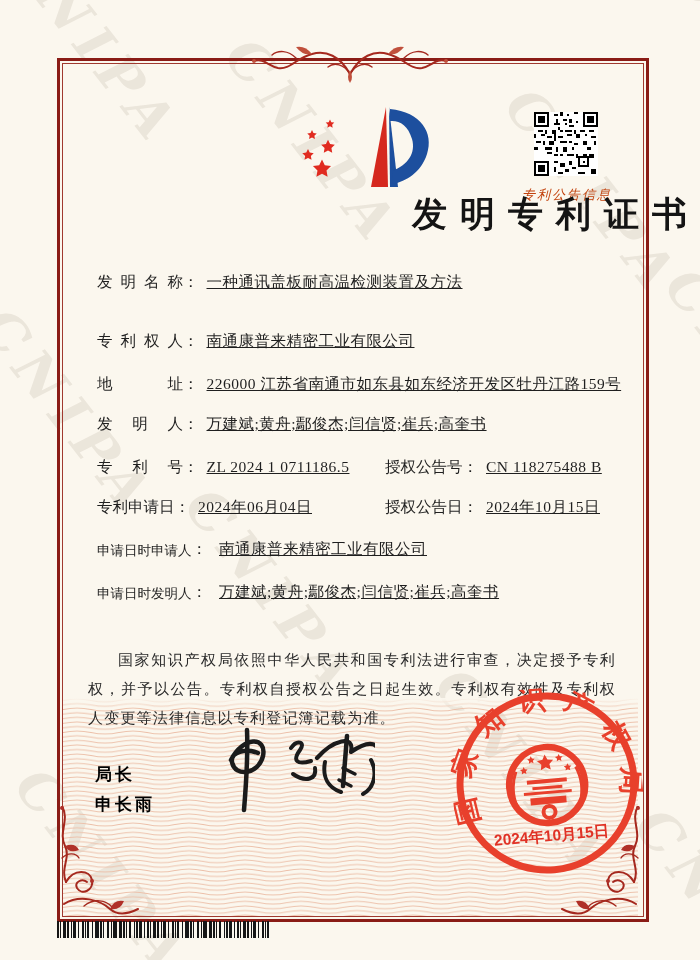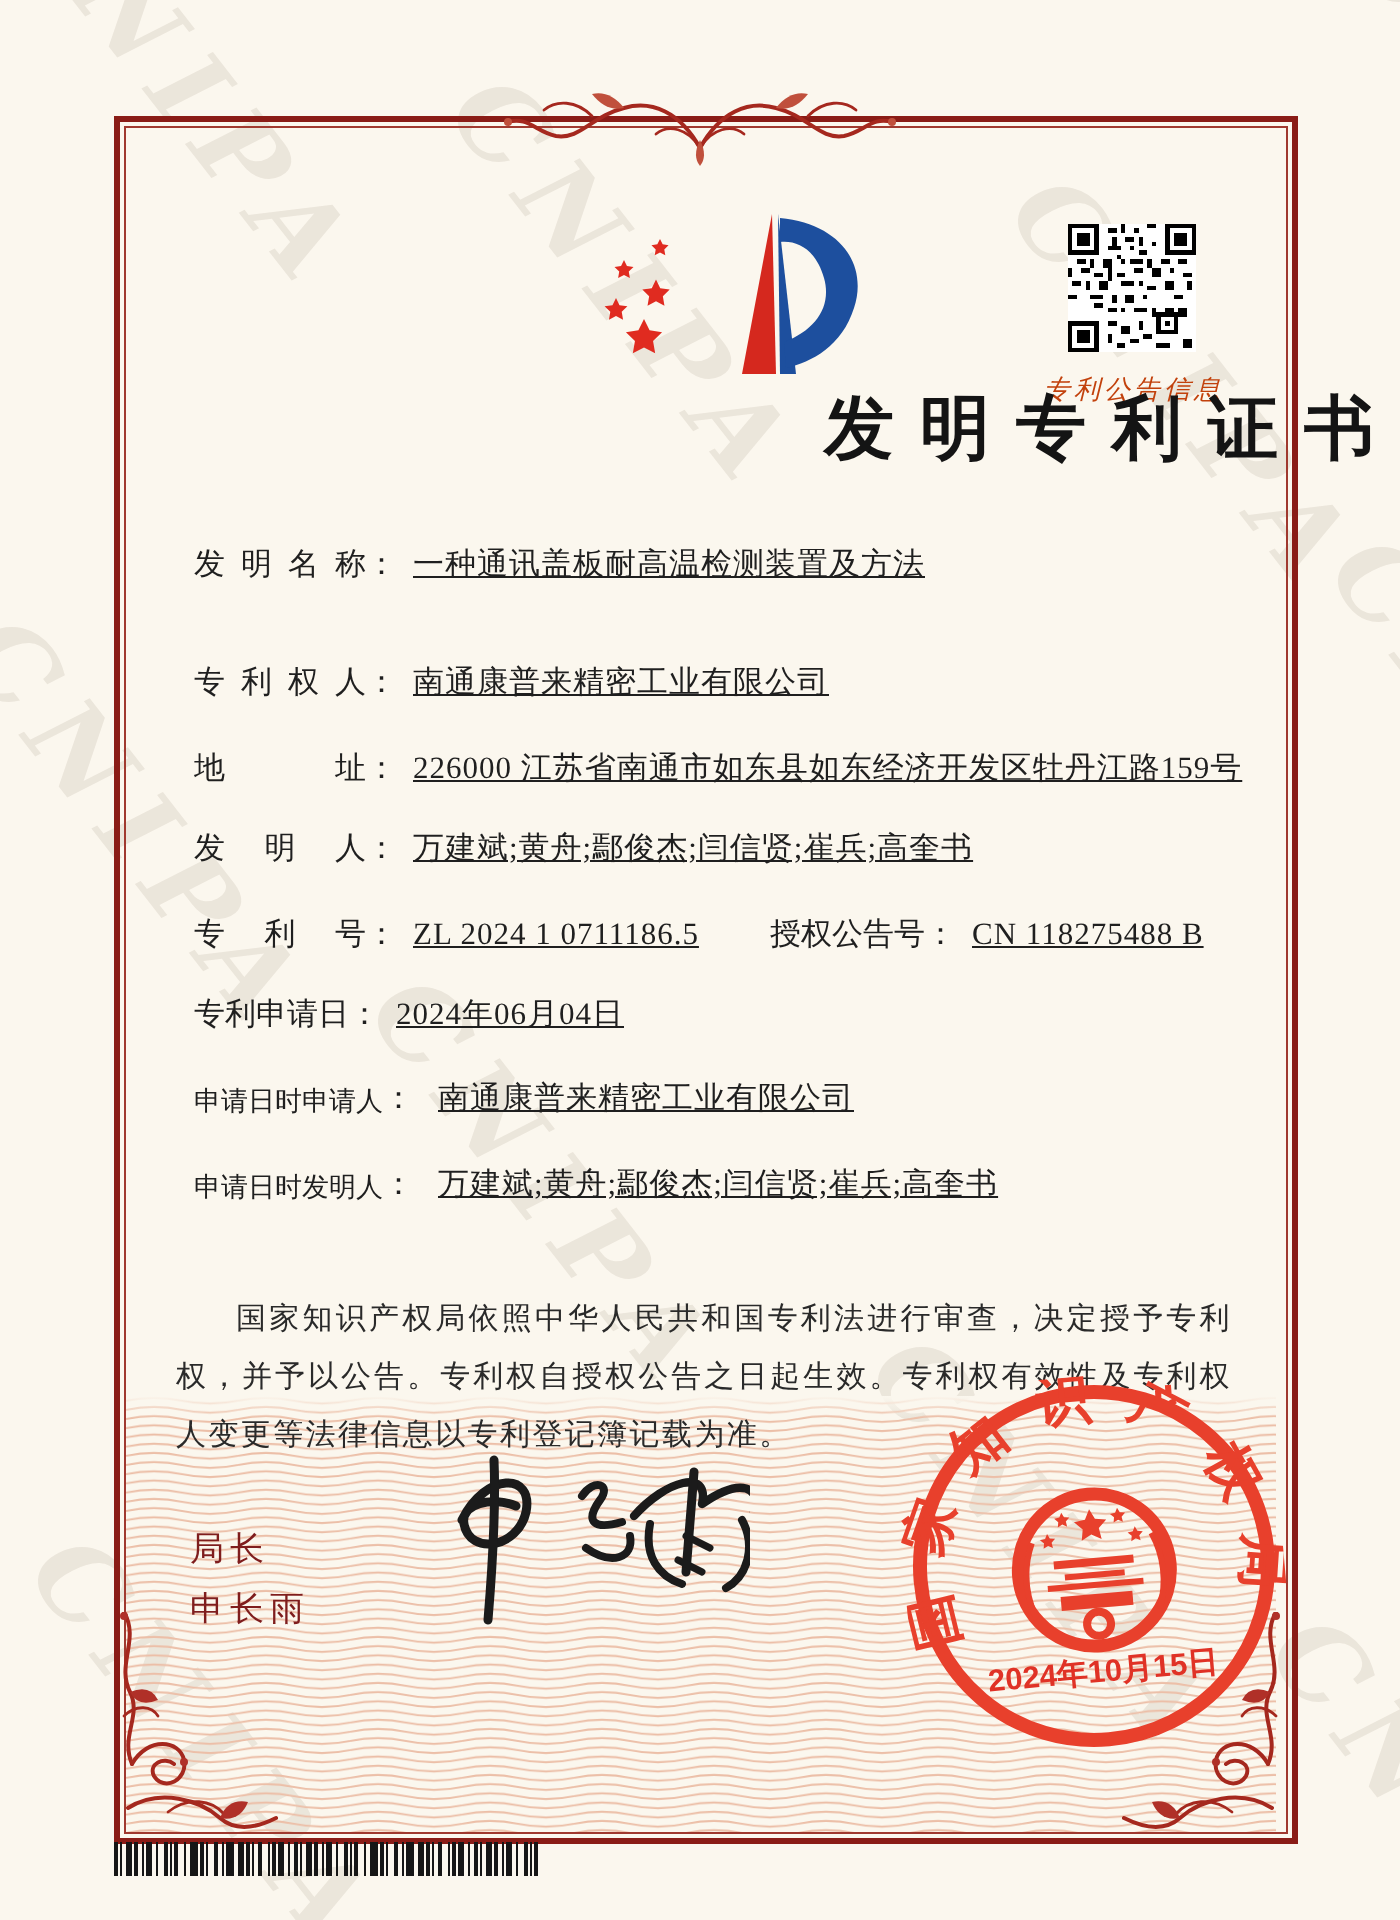--- a/index.html
+++ b/index.html
@@ -22,21 +22,21 @@
   .row{position:absolute;left:0;font-size:15.5px;white-space:nowrap;}
   .flabel{display:inline-block;width:86px;text-align:justify;text-align-last:justify;vertical-align:bottom;}
   .colon{margin-right:8px;}
   .row .val{letter-spacing:0.5px;text-decoration:underline;}
   .rcol{position:absolute;left:288px;top:0;white-space:nowrap;}
   .row.small .flabel{width:auto;font-size:13.5px;text-align-last:auto;}
   .row.small .colon{margin-right:12px;}
   .statement{position:absolute;left:88px;top:646px;width:528px;font-size:15px;line-height:29px;
       text-indent:2em;text-align:justify;letter-spacing:1.2px;color:#2a2a2a;}
   .director{position:absolute;left:95px;font-family:"Liberation Sans","DejaVu Sans",sans-serif;
-      font-weight:normal;font-size:17px;letter-spacing:3px;color:#7f1d1d;}
+      font-weight:bold;font-size:17px;letter-spacing:3px;color:#000000;}
   .sig{position:absolute;left:205px;top:724px;}
   .seal{position:absolute;left:452px;top:688px;transform:rotate(-5deg);}
   .footer{position:absolute;left:0;top:884px;width:700px;text-align:center;font-size:13px;
       letter-spacing:1px;color:#222;}
   .barcode{position:absolute;left:57px;top:921px;}
   .ornament-top{position:absolute;left:240px;top:38px;}
   .flourish{position:absolute;top:806px;}
   .flourish.left{left:56px;}
   .flourish.right{left:560px;transform:scaleX(-1);}
 </style>
@@ -239,20 +239,23 @@
       <span class="flabel">发明人</span><span class="colon">：</span><span class="val">万建斌;黄舟;鄢俊杰;闫信贤;崔兵;高奎书</span>
     </div>
     <div class="row" style="top:457px;width:520px">
       <span class="flabel">专利号</span><span class="colon">：</span><span class="val">ZL 2024 1 0711186.5</span>
       <span class="rcol">
         <span>授权公告号</span><span class="colon">：</span><span class="val">CN 118275488 B</span>
       </span>
     </div>
     <div class="row" style="top:497px;width:520px">
       <span class="flabel" style="width:auto">专利申请日</span><span class="colon">：</span><span class="val">2024年06月04日</span>
+      <span class="rcol">
+        <span>授权公告日</span><span class="colon">：</span><span class="val">2024年10月15日</span>
+      </span>
     </div>
     <div class="row small" style="top:539px">
       <span class="flabel">申请日时申请人</span><span class="colon">：</span><span class="val">南通康普来精密工业有限公司</span>
     </div>
     <div class="row small" style="top:582px">
       <span class="flabel">申请日时发明人</span><span class="colon">：</span><span class="val">万建斌;黄舟;鄢俊杰;闫信贤;崔兵;高奎书</span>
     </div>
   </div>
 
   <div class="statement">国家知识产权局依照中华人民共和国专利法进行审查，决定授予专利权，并予以公告。专利权自授权公告之日起生效。专利权有效性及专利权人变更等法律信息以专利登记簿记载为准。</div>

